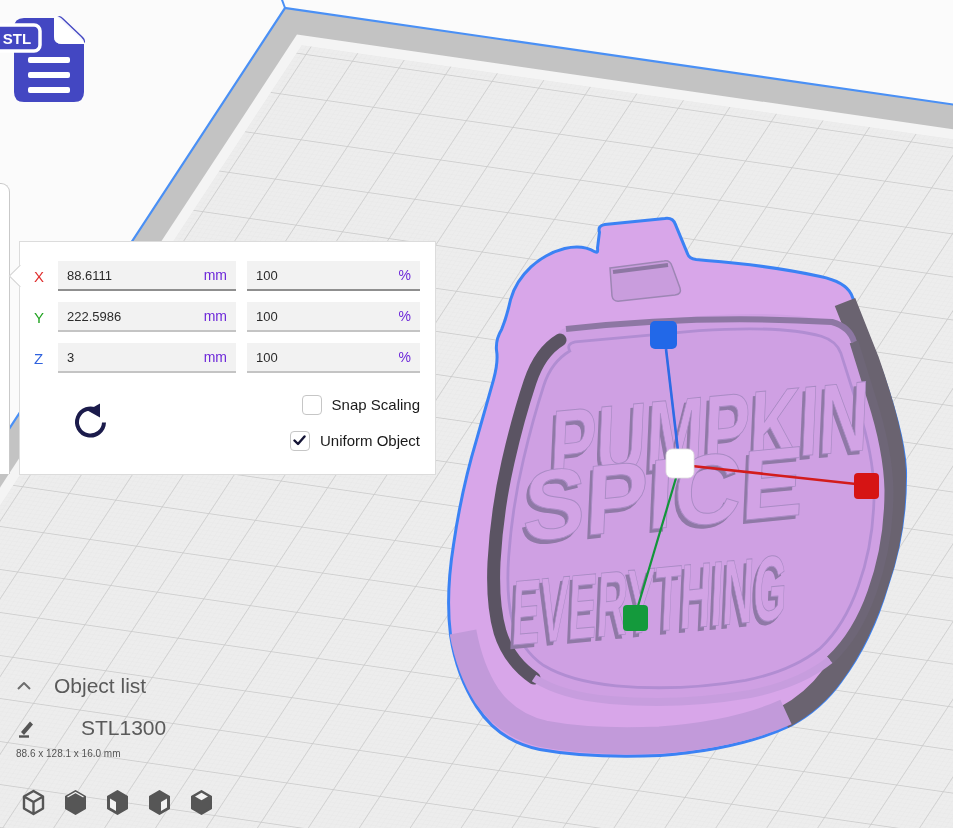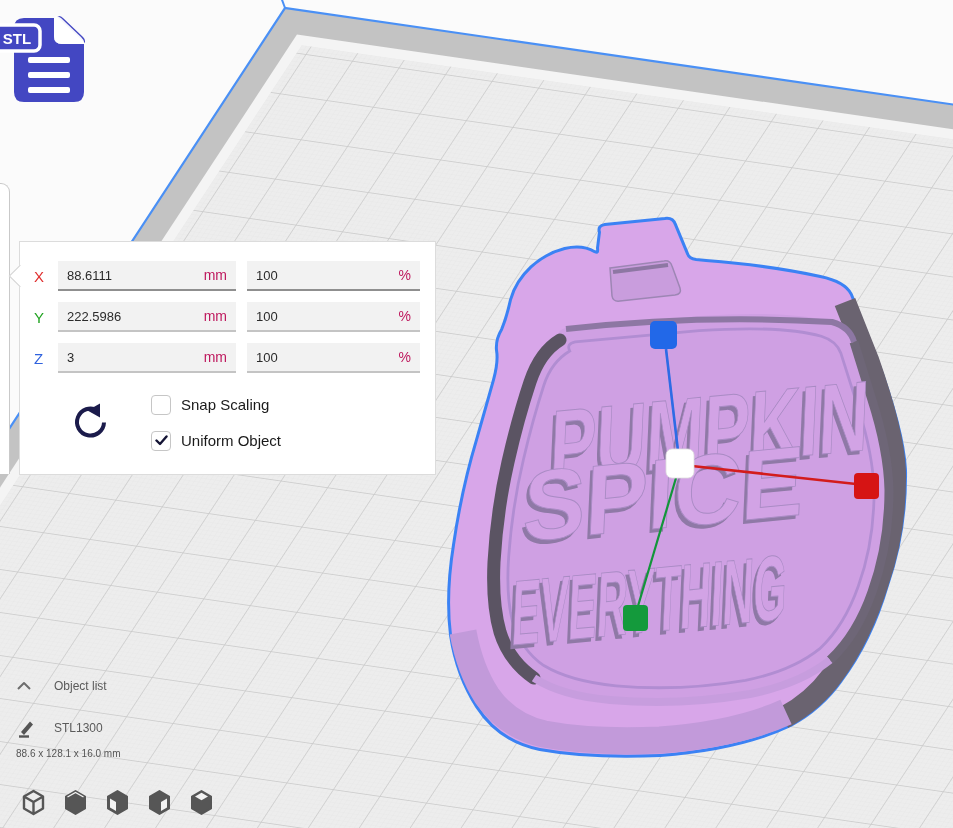--- a/index.html
+++ b/index.html
@@ -16,31 +16,31 @@
       box-shadow:0 0 0 1px #dcdcdc;box-sizing:border-box;padding:19px 15px 0 14px;}
   .panel-caret{position:absolute;left:-8px;top:26px;width:15px;height:15px;background:#ffffff;
       transform:rotate(45deg);border-left:1px solid #d2d2d2;border-bottom:1px solid #d2d2d2;}
   .axis-row{display:flex;align-items:center;height:30px;margin-bottom:11px;}
   .axis-label{width:24px;font-size:15px;flex:none;}
   .axis-x{color:#e03030;} .axis-y{color:#21a321;} .axis-z{color:#2f62de;}
   .field{height:30px;background:#f2f2f2;border-bottom:2px solid #c4c4c4;display:flex;align-items:center;
       justify-content:space-between;box-sizing:border-box;padding:0 9px;}
   .field.mm{width:178px;margin-right:11px;} .field.pct{width:173px;}
   .axis-row.hot .field{border-bottom-color:#8f8f8f;}
-  .field .val{font-size:13px;color:#2b2b2b;} .field .unit{font-size:14px;color:#be185d;}
+  .field .val{font-size:13px;color:#2b2b2b;} .field .unit{font-size:14px;color:#6d28d9;}
   .check-area{margin-top:21px;}
-  .check-row{display:flex;align-items:center;margin-left:117px;height:21px;margin-bottom:15px;}
+  .check-row{display:flex;align-items:center;margin-left:117px;height:21px;margin-bottom:15px;justify-content:flex-end;}
   .checkbox{width:20px;height:20px;background:#fff;border:1.5px solid #c6c6c6;border-radius:4px;
       box-sizing:border-box;display:flex;align-items:center;justify-content:center;flex:none;}
   .check-row .lbl{margin-left:10px;font-size:15px;color:#1a1a1a;}
   .reset-btn{position:absolute;left:48px;top:158px;width:42px;height:44px;}
   
-  .objlist{position:absolute;left:16px;top:676px;color:#5a5a5a;font-size:12px;}
+  .objlist{position:absolute;left:16px;top:676px;color:#5a5a5a;font-size:21px;}
   .objlist .hrow{display:flex;align-items:center;height:20px;}
-  .objlist .irow{display:flex;align-items:center;height:20px;margin-top:22px;}
+  .objlist .irow{display:flex;align-items:center;height:20px;margin-top:22px;gap:27px;}
   .objlist .ico{width:22px;margin-right:16px;display:flex;align-items:center;}
   .dims{position:absolute;left:16px;top:748px;color:#555555;font-size:10px;}
   
   .view-row{position:absolute;left:20px;top:788px;display:flex;gap:15px;}
   .view-btn{width:27px;height:29px;}
 </style>
 </head>
 <body>
 
 <div id="app">

